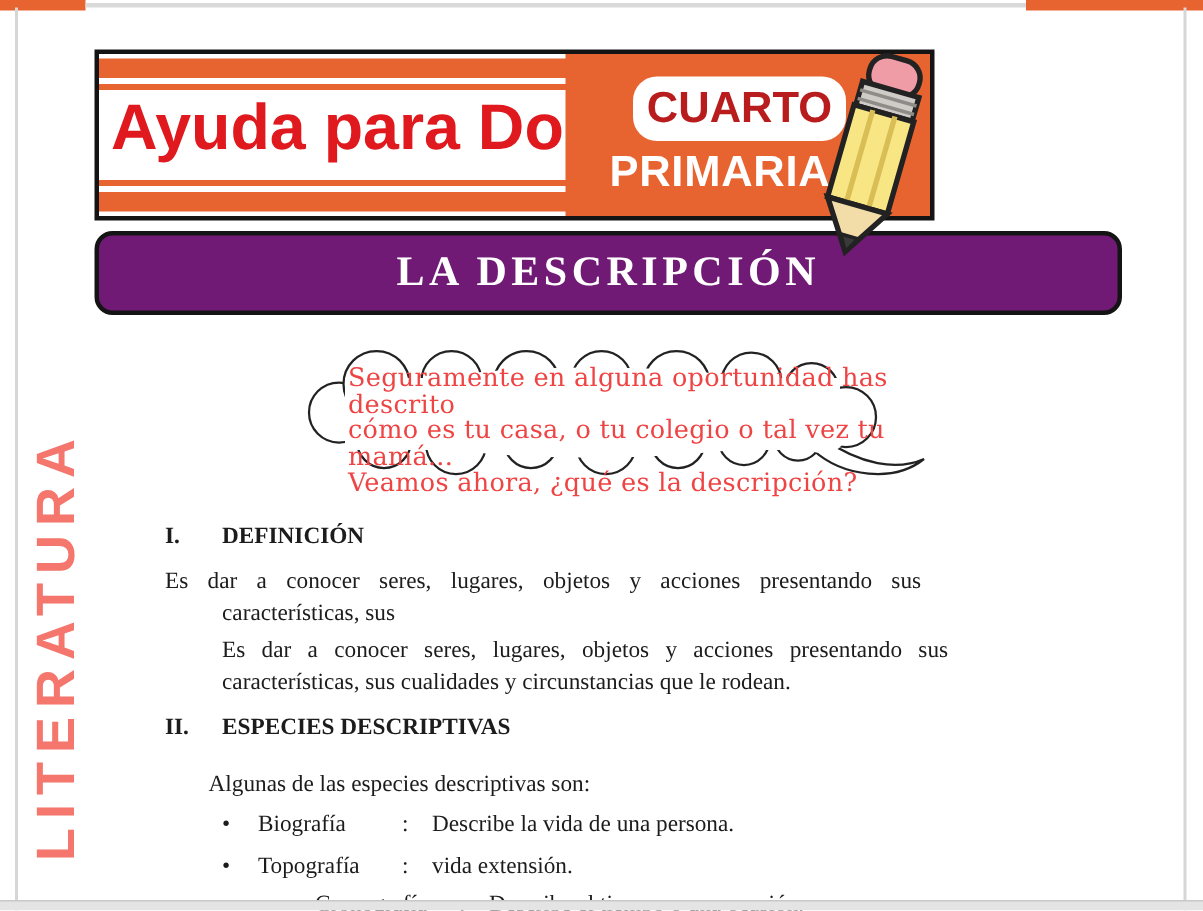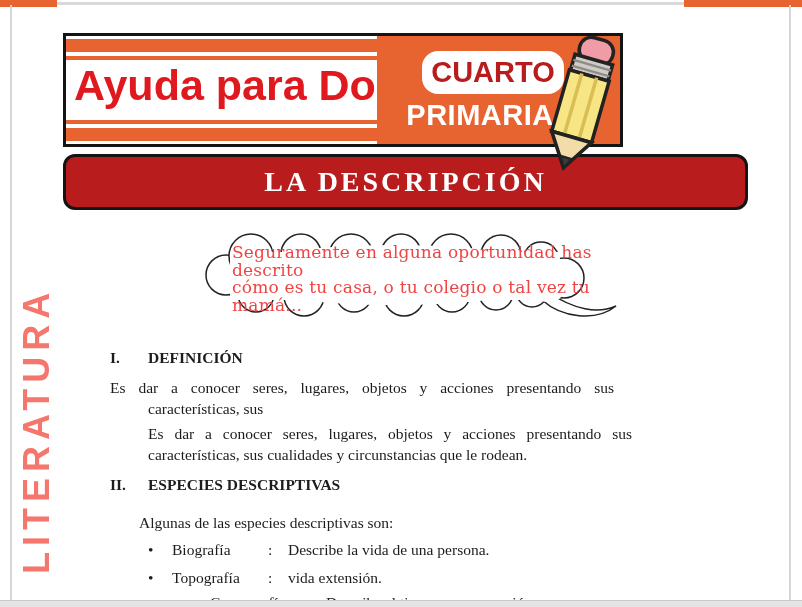--- a/index.html
+++ b/index.html
@@ -34,21 +34,21 @@
                 border-radius:16px; text-align:center; line-height:43px;
                 font-family:"Liberation Sans", sans-serif; font-weight:800; font-size:29px; color:#b91c1c; }
   .primaria { position:absolute; left:12px; top:63px; width:182px; text-align:center;
               font-family:"Liberation Sans", sans-serif; font-weight:700; font-size:29px;
               color:#ffffff; letter-spacing:0.5px; }
   .pencil { position:absolute; right:-6px; top:-4px; width:88px; height:142px;
             transform:rotate(16deg); z-index:5; }
 
   
   .title-bar { position:absolute; left:63px; top:154px; width:685px; height:56px;
-               background:#b91c1c; border:3px solid #141414; border-radius:12px; }
+               background:#701a75; border:3px solid #141414; border-radius:12px; }
   .title-text { width:100%; text-align:center; line-height:50px; color:#ffffff;
                 font-family:"Liberation Serif", serif; font-weight:700; font-size:28px;
                 letter-spacing:3px; }
 
   
   .cloud { position:absolute; left:196px; top:228px; width:424px; height:96px; }
   .cloud svg { position:absolute; left:0; top:0; }
   .cloud-text { position:absolute; left:36px; top:16px; width:360px;
                 font-family:"DejaVu Serif", serif; font-size:17px; line-height:17.5px;
                 color:#ef4444; letter-spacing:0.2px; }
@@ -136,20 +136,21 @@
       <circle cx="336" cy="61" r="16"></circle>
     </g>
     <ellipse cx="198" cy="45" rx="170" ry="30" fill="#ffffff"></ellipse>
     <rect x="34" y="22" width="330" height="48" fill="#ffffff"></rect>
     <path d="M 352 62 C 378 80 402 84 420 76 C 400 92 366 88 346 70 Z" fill="#ffffff" stroke="#222222" stroke-width="1.5"></path>
     <ellipse cx="352" cy="64" rx="14" ry="8" fill="#ffffff"></ellipse>
   </svg>
   <div class="cloud-text">
     <div>Seguramente en alguna oportunidad has descrito</div>
     <div>cómo es tu casa, o tu colegio o tal vez tu mamá...</div>
+    <div>Veamos ahora, ¿qué es la descripción?</div>
   </div>
 </div>
 
 <div class="vertical-label">LITERATURA</div>
 
 <div class="doc">
 
   <div class="hrow h1row">
     <span class="num">I.</span>
     <span>DEFINICIÓN</span>

